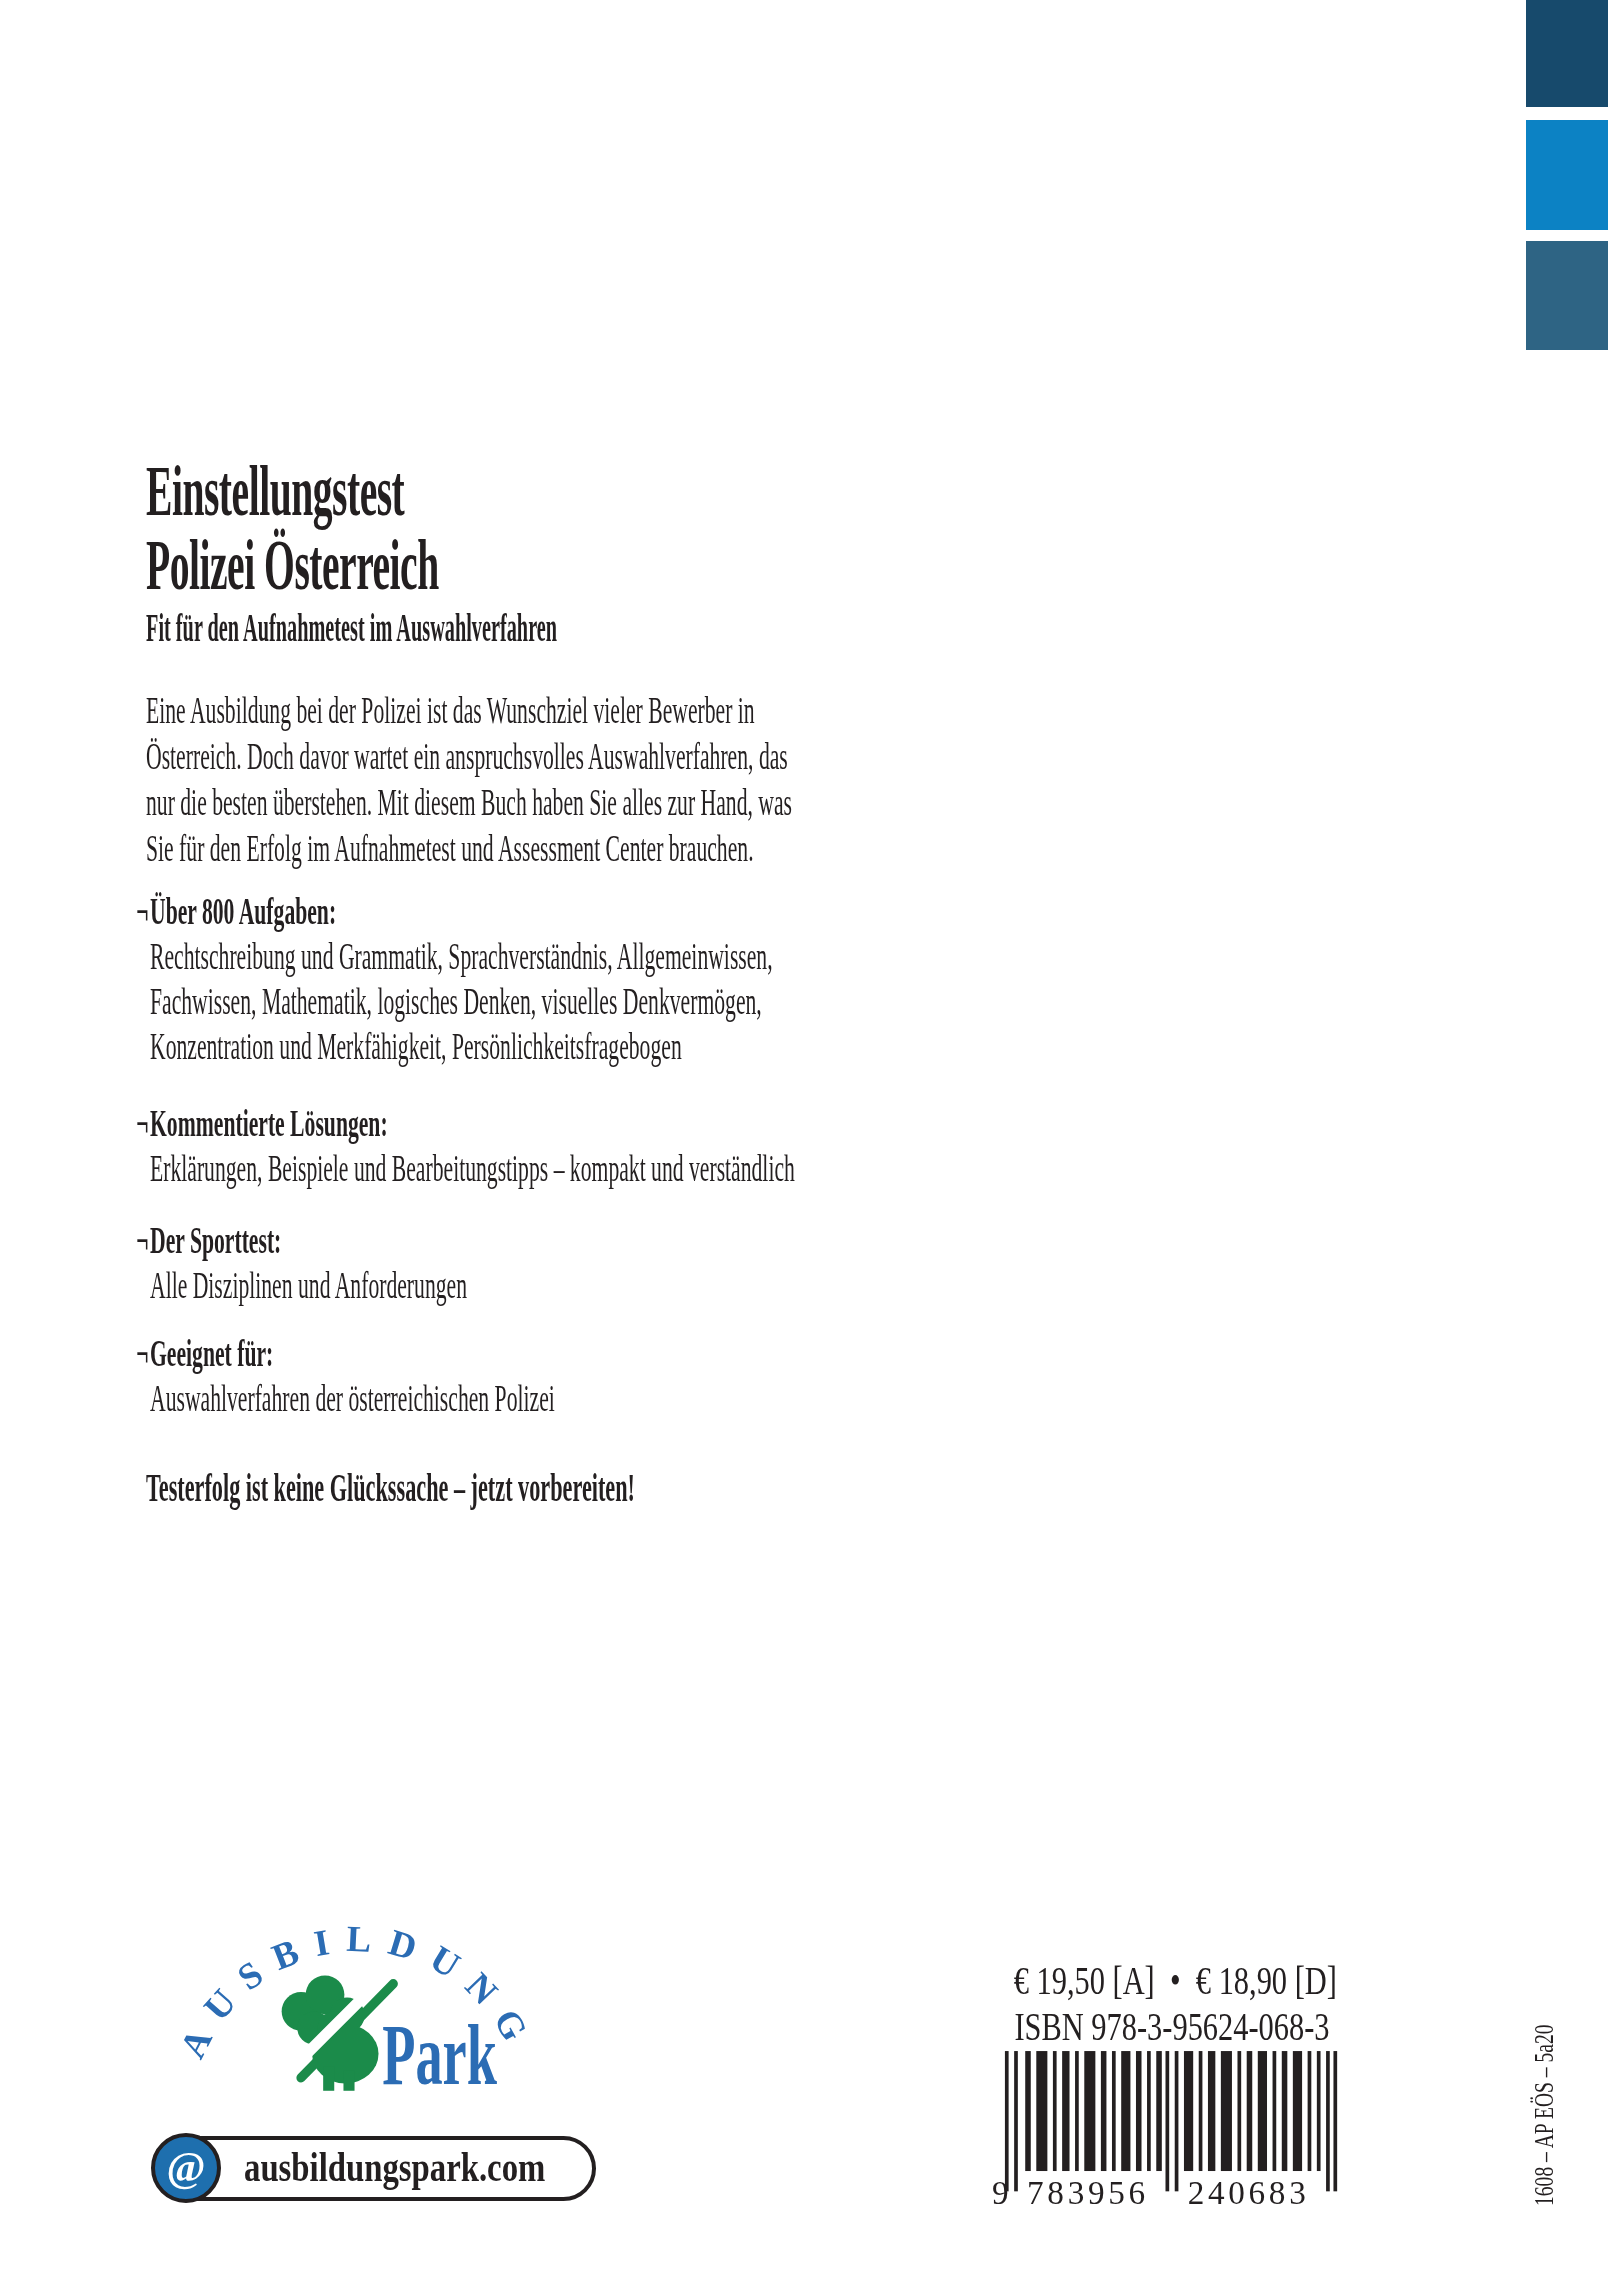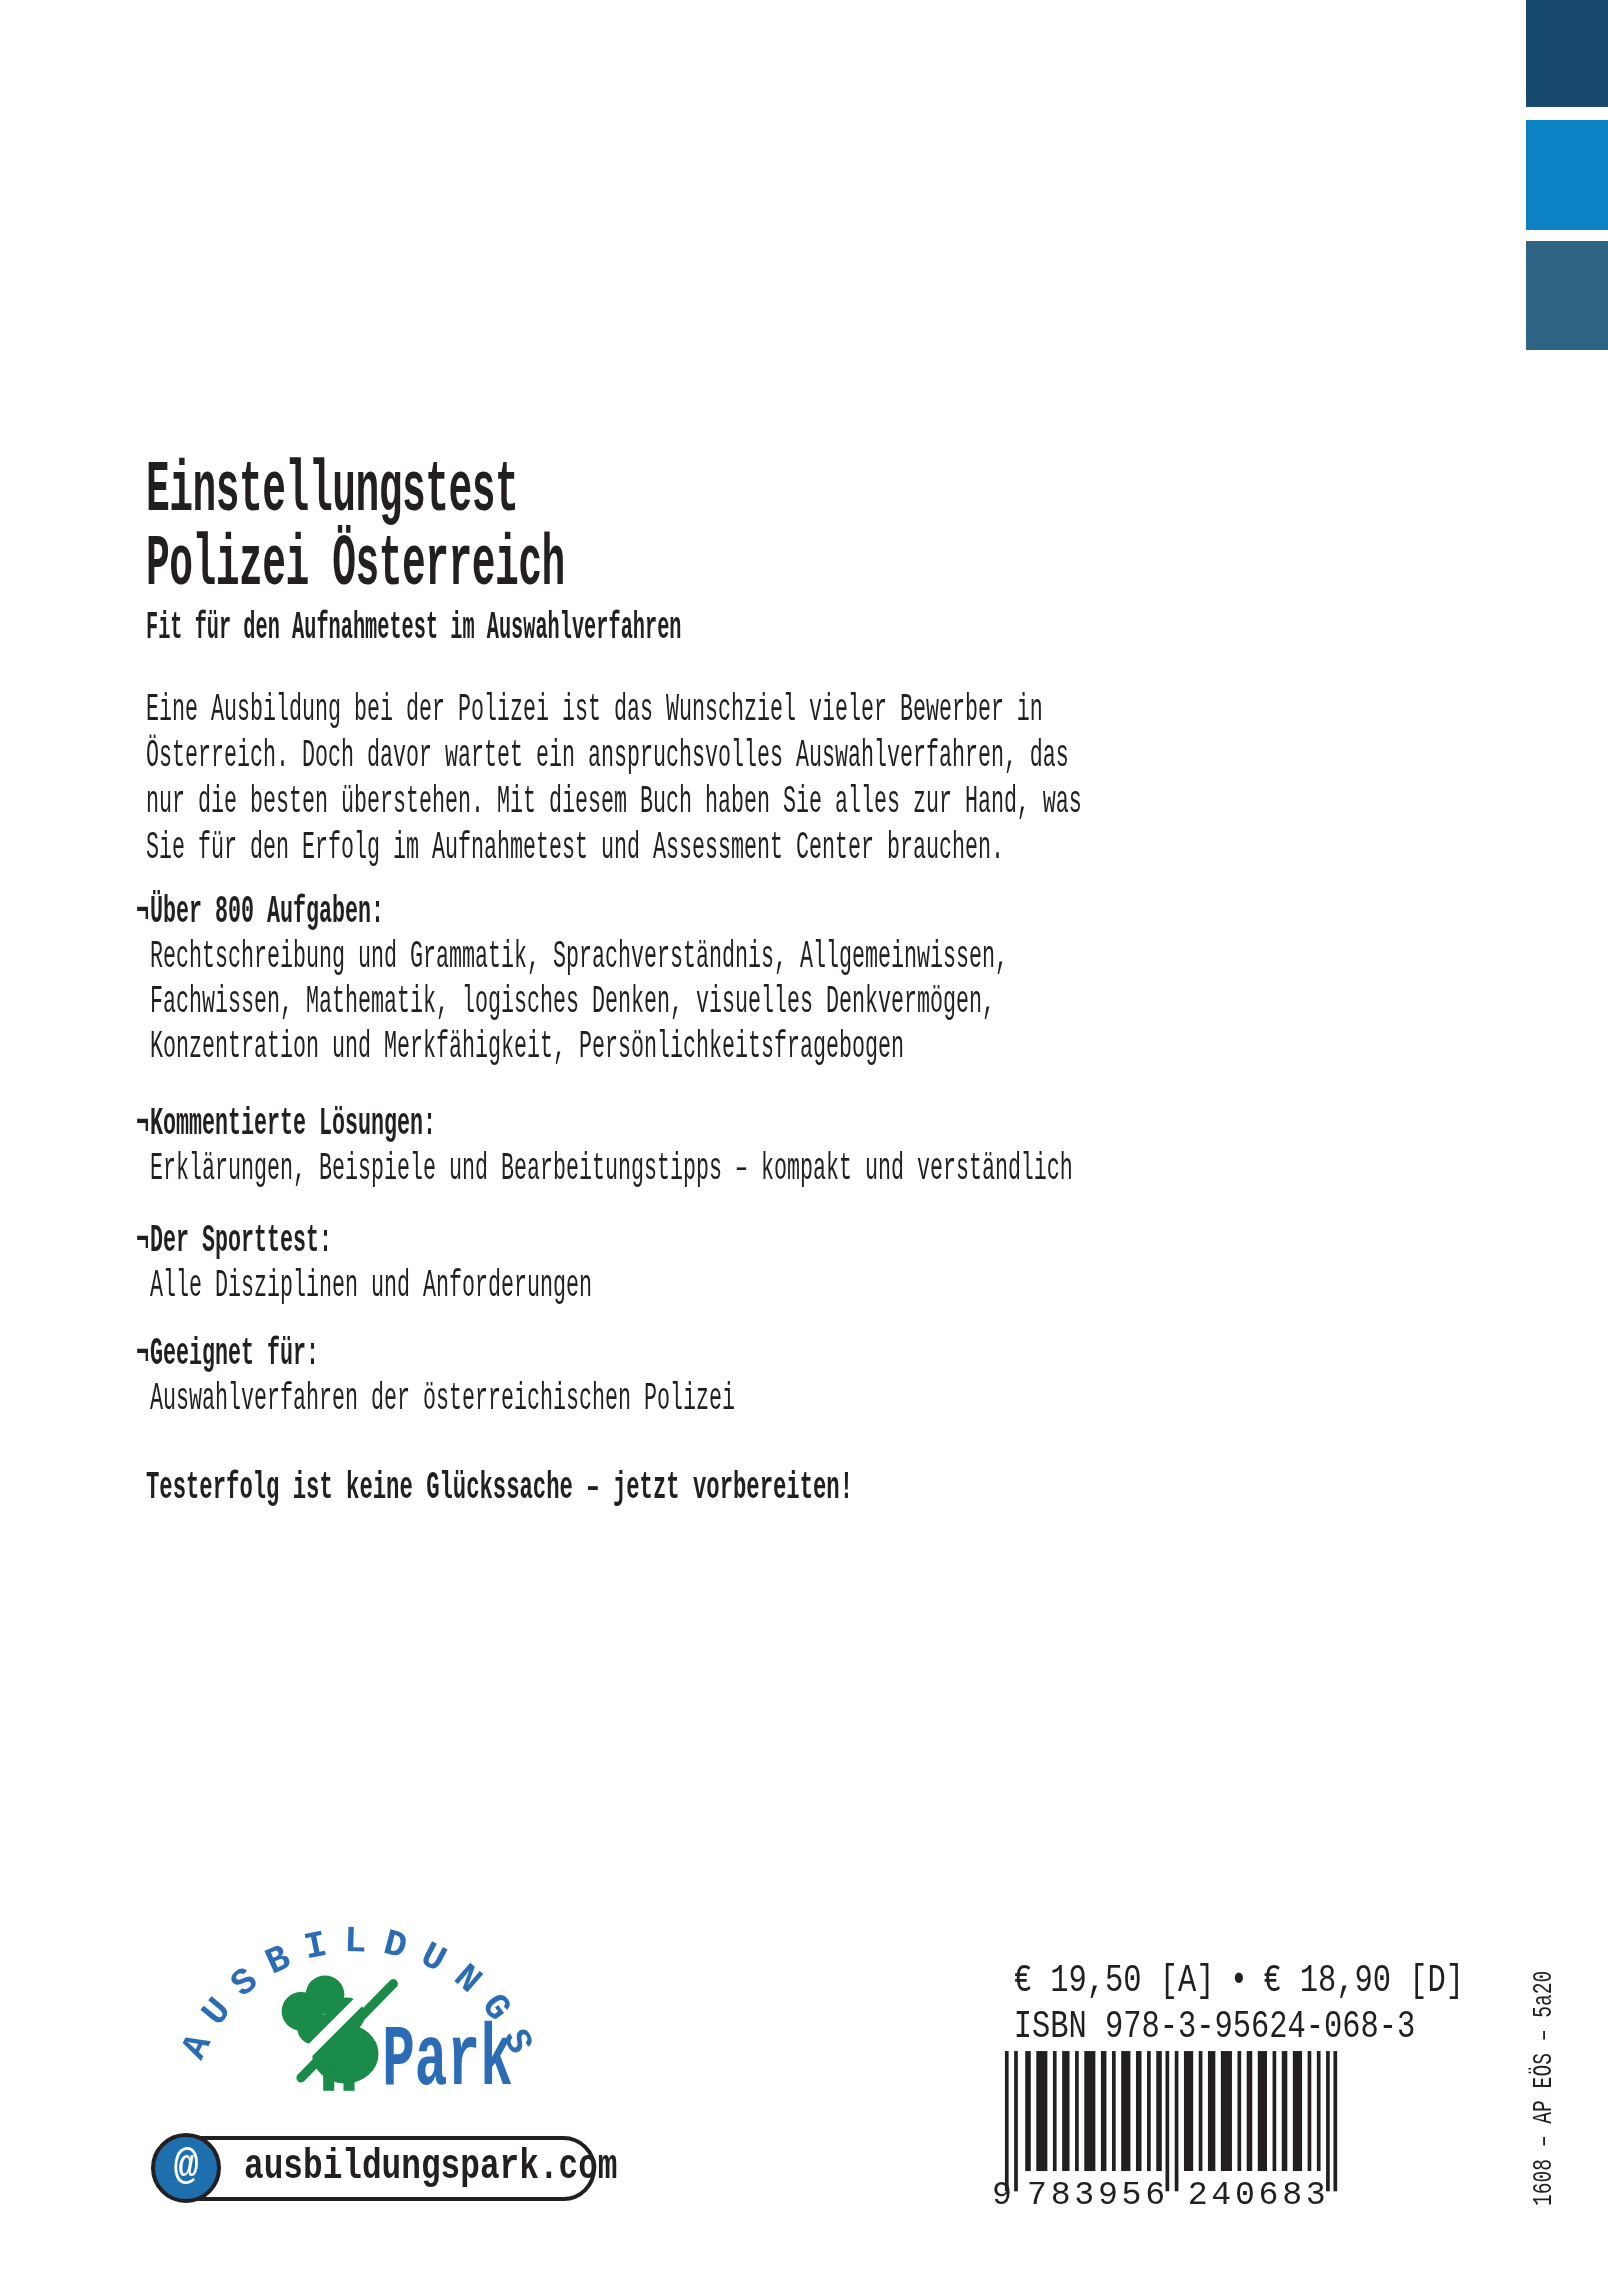--- a/index.html
+++ b/index.html
@@ -1,21 +1,21 @@
 <!DOCTYPE html>
 <html style="font-size:14.8px"><head>
 <meta charset="utf-8">
 <style>
   html,body{margin:0;padding:0;background:#e8e8e8;}
   .page{
     position:relative;
     width:1609px;height:2290px;
     background:#ffffff;
     overflow:hidden;
-    font-family:Liberation Mono, monospace;
+    font-family:Liberation Serif, serif;
     color:#231f20;
   }
   .abs{position:absolute;}
   .cond{transform-origin:0 0;white-space:nowrap;}
   .sq{position:absolute;left:1526px;width:83px;}
   .title{
     left:146px;top:454px;
     font-size:72px;font-weight:700;line-height:74px;
     letter-spacing:-0.9px;
     transform:scaleX(0.55);

